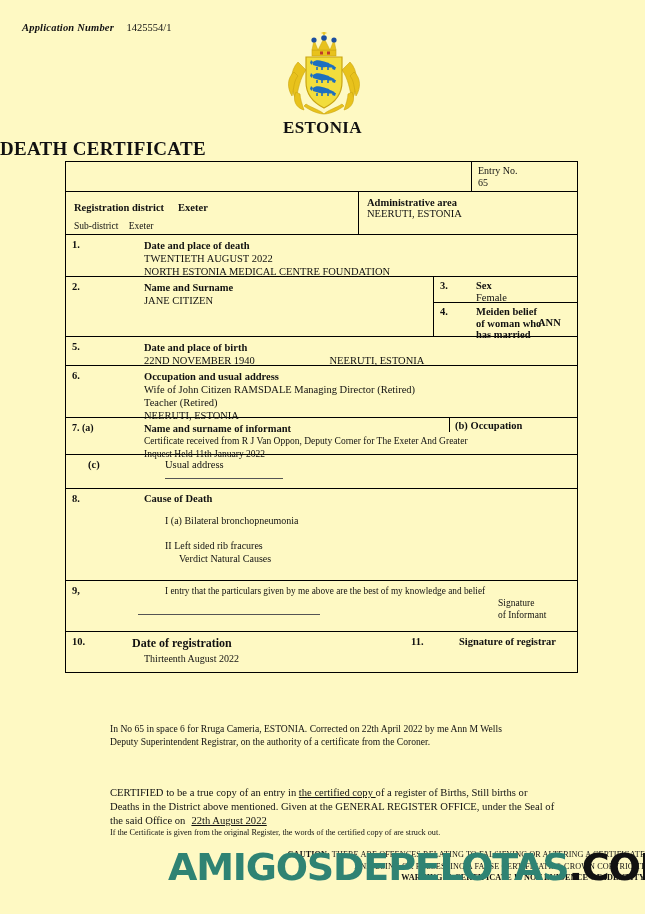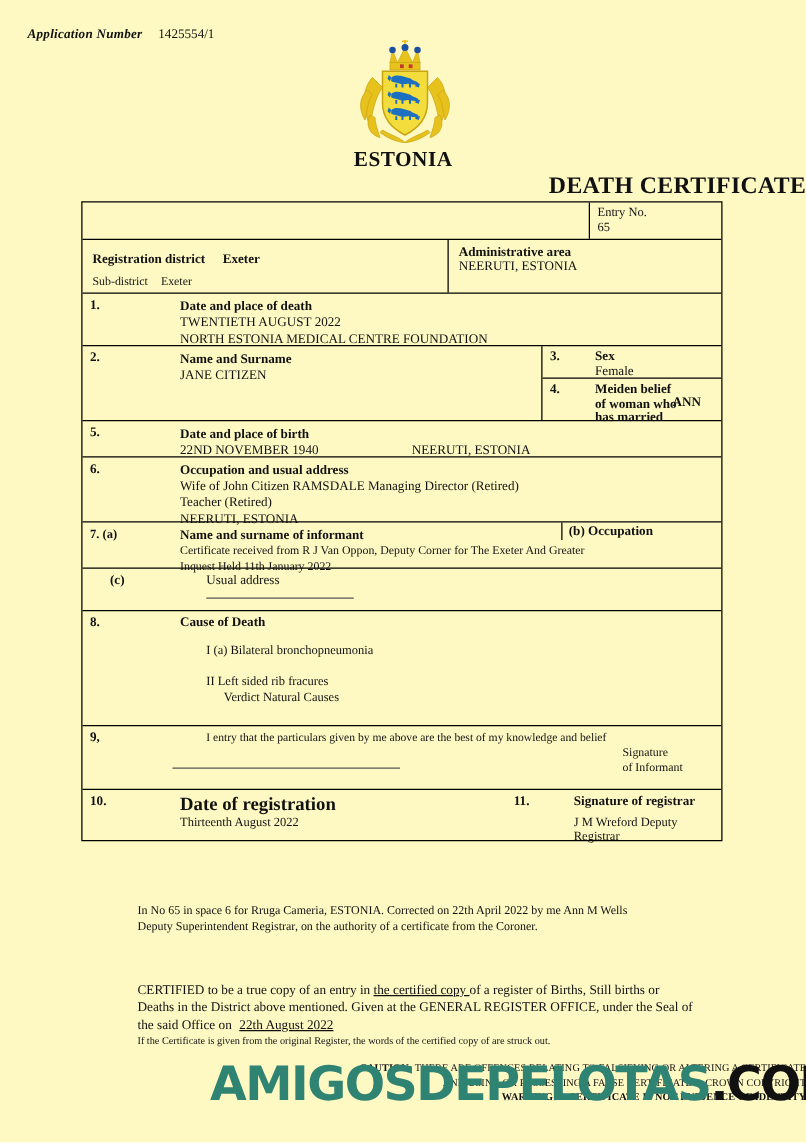--- a/index.html
+++ b/index.html
@@ -53,21 +53,21 @@
     text-align: center;
     font-size: 17px;
     font-weight: bold;
     letter-spacing: .4px;
   }
   .title-doc {
     position: absolute;
     left: 0;
     top: 138px;
     width: 645px;
-    text-align: right;
+    text-align: left;
     font-size: 19px;
     font-weight: bold;
     letter-spacing: .3px;
   }
 
   
   .cert-table {
     position: absolute;
     left: 65px;
     top: 161px;
@@ -241,21 +241,21 @@
     width: 182px;
     border-top: 1px solid #555;
   }
   .r-decl .sig {
     position: absolute; left: 432px; top: 17px;
     font-size: 9.5px; line-height: 11.5px;
   }
 
   
   .r-final { height: 40px; }
-  .r-final .c1lab { position: absolute; left: 78px; top: 4px; font-weight: bold; font-size: 15px; }
+  .r-final .c1lab { position: absolute; left: 66px; top: 4px; font-weight: bold; font-size: 12px; }
   .r-final .c1val { position: absolute; left: 78px; top: 21px; font-size: 10px; }
   .r-final .c2num { position: absolute; left: 345px; top: 4px; font-weight: bold; font-size: 10.5px; }
   .r-final .c2lab { position: absolute; left: 393px; top: 4px; font-weight: bold; font-size: 10.5px; }
   .r-final .c2val { position: absolute; left: 393px; top: 21px; font-size: 10px; }
 
   
   .note {
     position: absolute;
     left: 110px;
     top: 722px;
@@ -503,21 +503,20 @@
         <div>of Informant</div>
       </div>
     </div>
 
     <div class="row r-final">
       <span class="num">10.</span>
       <span class="c1lab">Date of registration</span>
       <span class="c1val">Thirteenth August 2022</span>
       <span class="c2num">11.</span>
       <span class="c2lab">Signature of registrar</span>
-      <span class="c2val">J M Wreford Deputy Registrar</span>
     </div>
 
   </div>
 
   <div class="note">In No 65 in space 6 for Rruga Cameria, ESTONIA. Corrected on 22th April 2022 by me Ann M Wells Deputy Superintendent Registrar, on the authority of a certificate from the Coroner.</div>
 
   <div class="certified">
     <span>CERTIFIED to be a true copy of an entry in </span><u>the certified copy </u><span>of a register of Births, Still births or Deaths in the District above mentioned. Given at the GENERAL REGISTER OFFICE, under the Seal of the said Office on</span><span class="dateline">22th  August  2022</span>
   </div>
 

